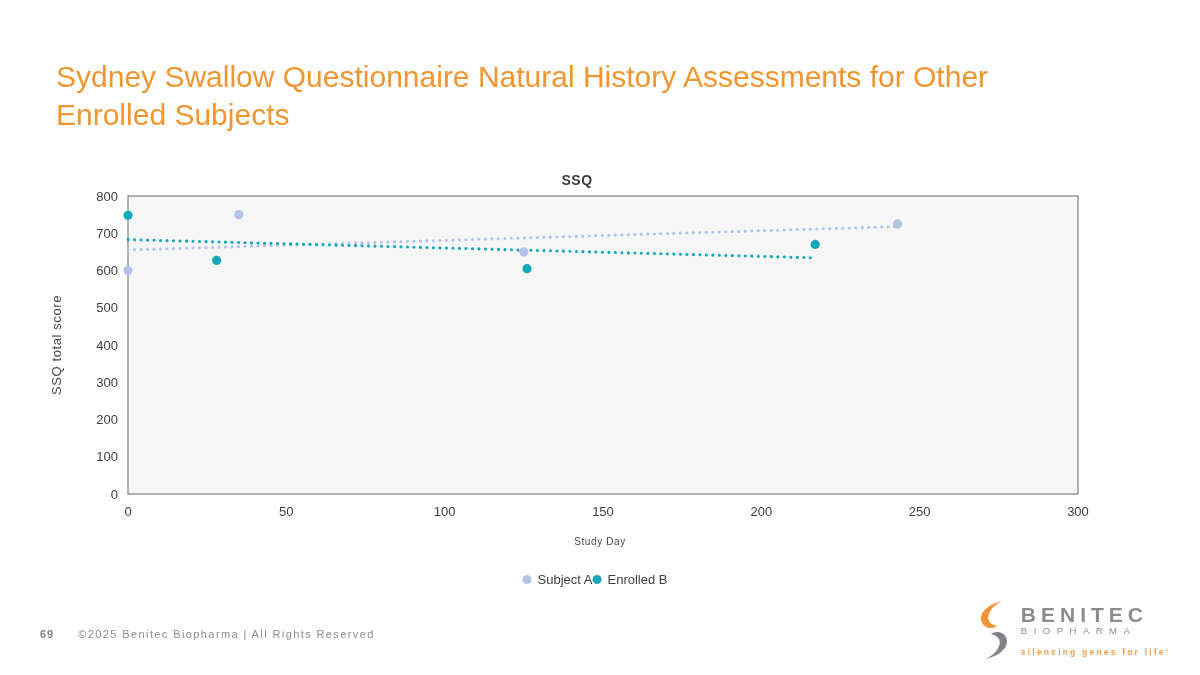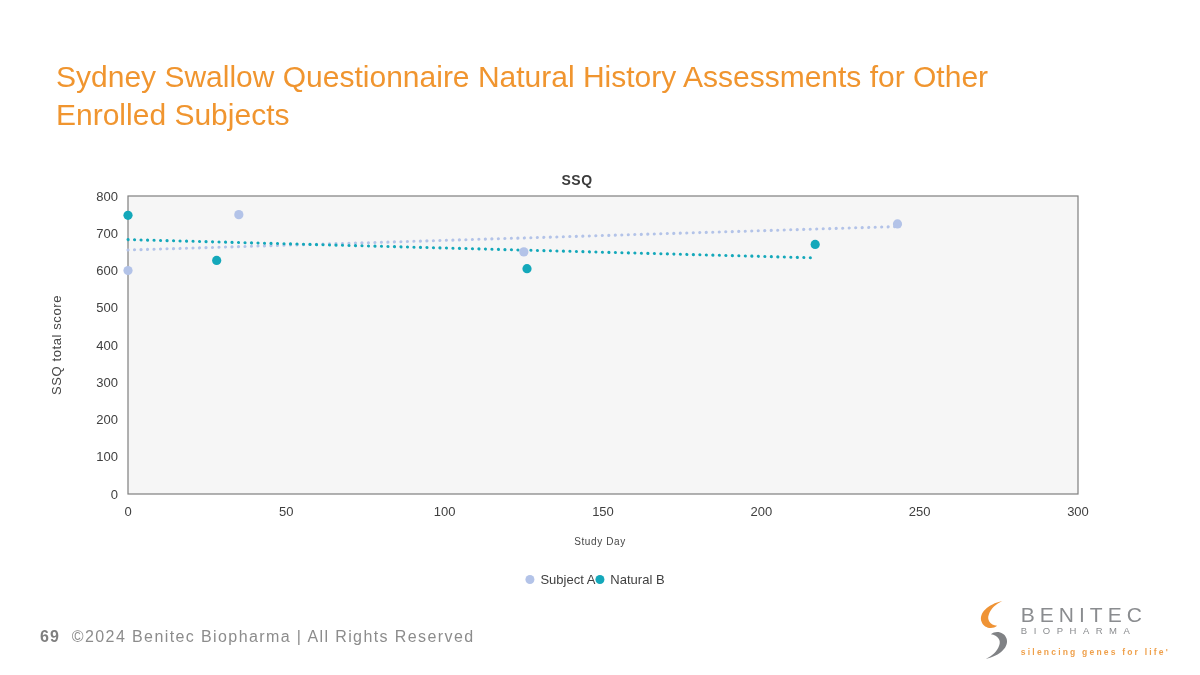--- a/index.html
+++ b/index.html
@@ -23,30 +23,30 @@
     position:absolute;left:56px;top:345px;transform:translate(-50%,-50%) rotate(-90deg);
     font-size:13px;color:#474747;letter-spacing:.6px;white-space:nowrap;
   }
   .legend{
     position:absolute;left:595px;top:572px;transform:translateX(-50%);
     display:flex;align-items:center;text-align:center;
   }
   .legend-item{display:flex;align-items:center;gap:6px;font-size:13px;color:#3F3F3F;}
   .legend-dot{width:9px;height:9px;border-radius:50%;display:inline-block;}
   .footer{
-    position:absolute;left:40px;top:628px;display:flex;align-items:flex-start;gap:12px;
-    color:#8C8C8C;font-size:16px;
+    position:absolute;left:40px;top:628px;display:flex;align-items:flex-start;gap:24px;
+    color:#8C8C8C;font-size:11px;
   }
   .footer .page-num{font-weight:700;color:#7F7F7F;letter-spacing:1px;}
   .footer .copyright{letter-spacing:1.4px;}
   .logo{
     position:absolute;right:30px;top:601px;display:flex;align-items:center;gap:8px;
   }
   .logo-text{display:flex;flex-direction:column;line-height:1;}
-  .logo-name{font-size:21px;letter-spacing:5px;color:#8A8C8F;font-weight:400;}
+  .logo-name{font-size:21px;letter-spacing:5px;color:#8A8C8F;font-weight:700;}
   .logo-sub{font-size:9.5px;letter-spacing:6.5px;color:#8A8C8F;margin-top:1px;}
   .logo-tagline{font-size:8.5px;letter-spacing:2.2px;color:#EFA04B;margin-top:13px;font-weight:700;}
   svg text{font-family:"Liberation Sans", sans-serif;}
   #chart-svg{position:absolute;left:0;top:0;}
 </style>
 </head>
 <body>
 
 <div class="slide-title" style="color: rgb(240, 149, 47);">Sydney Swallow Questionnaire Natural History Assessments for Other Enrolled Subjects</div>
 
@@ -84,27 +84,27 @@
 <div class="x-axis-title">Study Day</div>
 <div class="y-axis-title">SSQ total score</div>
 
 <div class="legend">
   <div class="legend-item">
     <span class="legend-dot" id="legend-dot-a" style="background: rgb(179, 195, 232);"></span>
     <span>Subject A</span>
   </div>
   <div class="legend-item">
     <span class="legend-dot" id="legend-dot-b" style="background: rgb(20, 168, 186);"></span>
-    <span>Natural B</span>
+    <span>Enrolled B</span>
   </div>
 </div>
 
 <div class="footer">
   <span class="page-num">69</span>
-  <span class="copyright">©2024 Benitec Biopharma | All Rights Reserved</span>
+  <span class="copyright">©2025 Benitec Biopharma | All Rights Reserved</span>
 </div>
 
 <div class="logo">
   <svg width="38" height="58" viewBox="0 0 36 56">
     <path d="M26 0 C12 3 3 12 6 20 C8 26 16 28 21 24 C14 23 11 18 13 13 C15 7 20 3 26 0 Z" fill="#EF9335"></path>
     <path d="M10 56 C24 53 33 44 30 36 C28 30 20 28 15 32 C22 33 25 38 23 43 C21 49 16 53 10 56 Z" fill="#808285"></path>
   </svg>
   <div class="logo-text">
     <span class="logo-name">BENITEC</span>
     <span class="logo-sub">BIOPHARMA</span>

